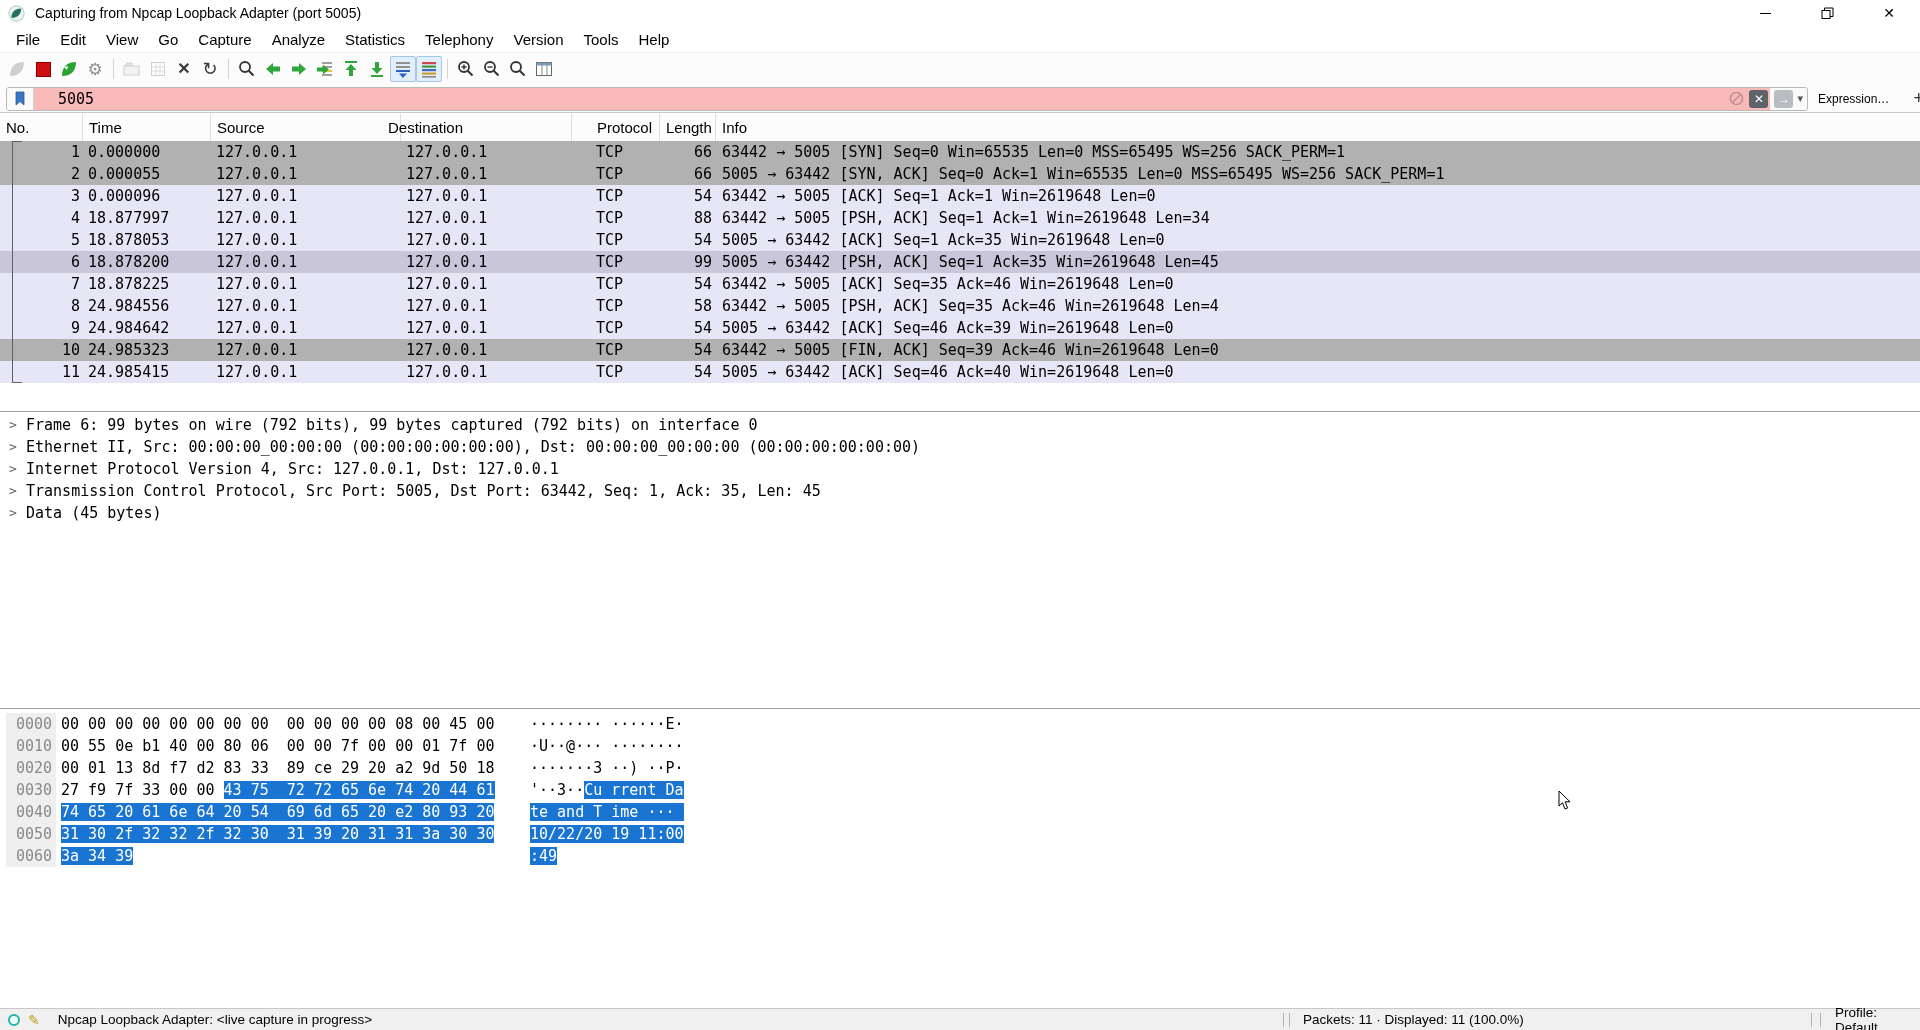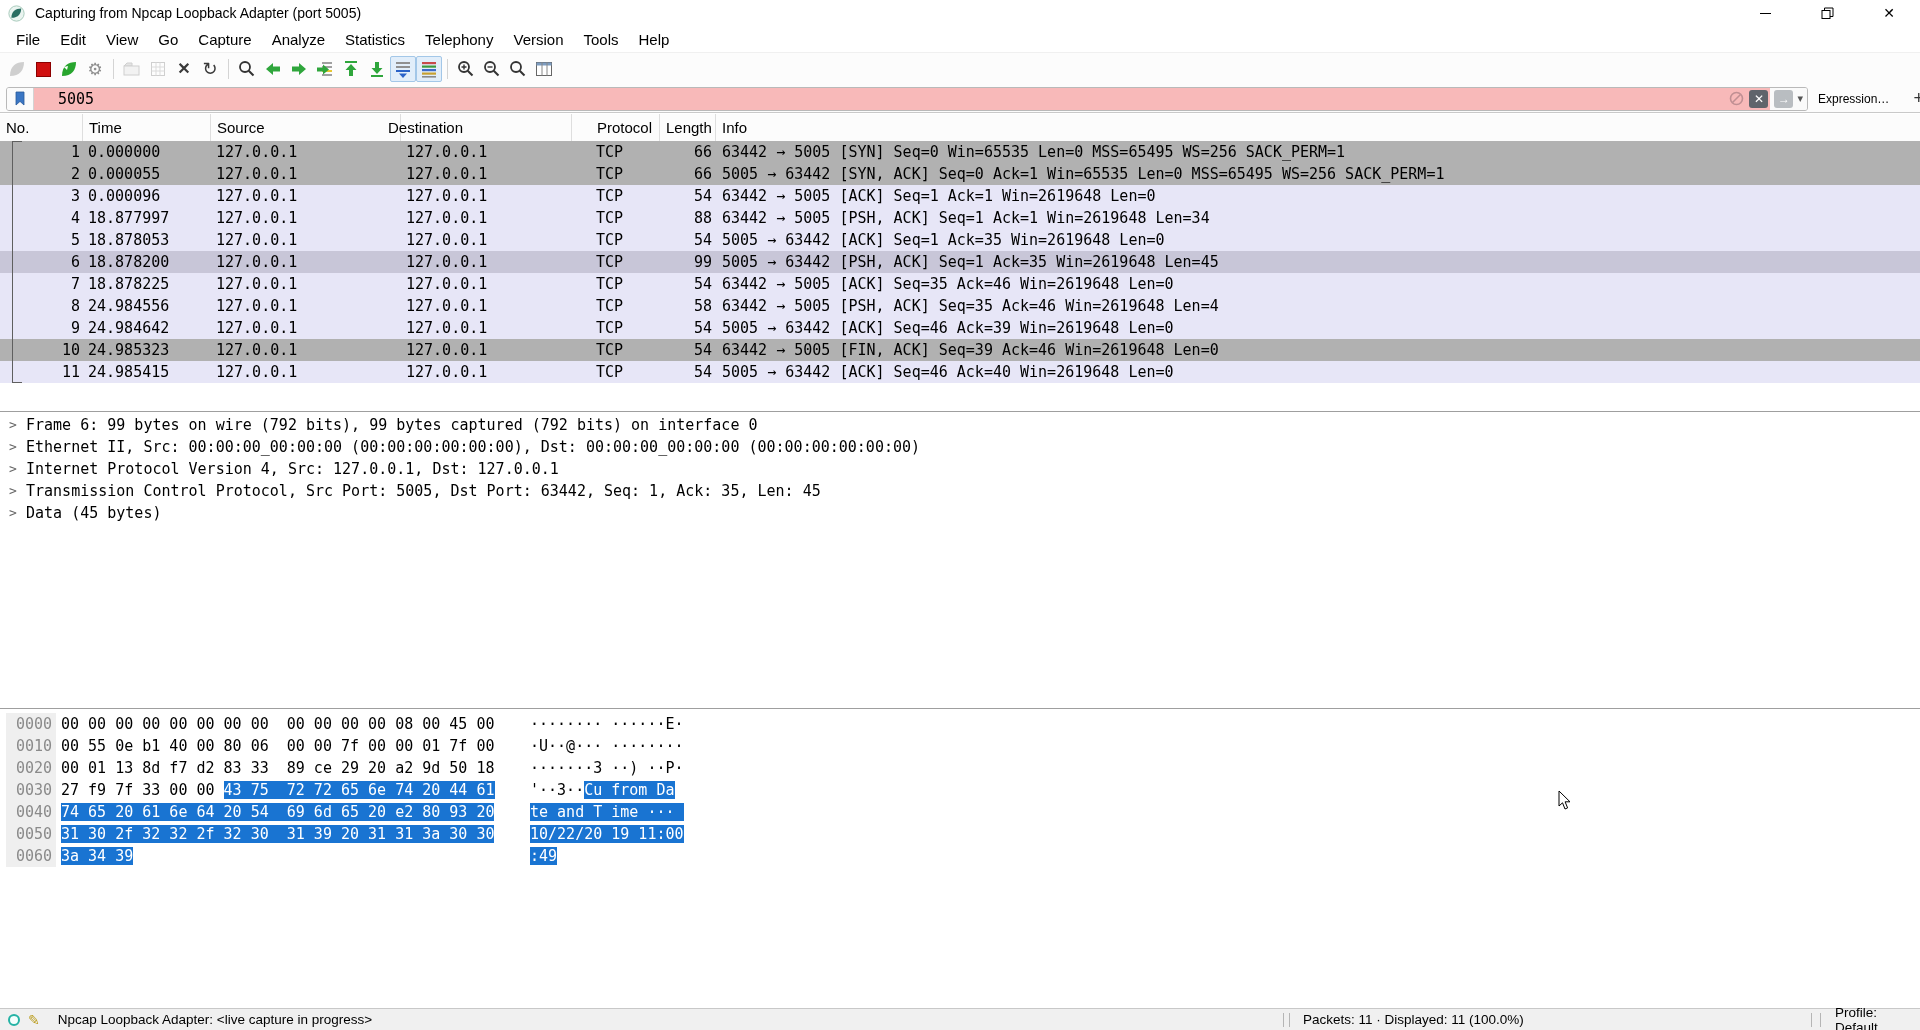--- a/index.html
+++ b/index.html
@@ -424,21 +424,21 @@
       <span class="dchev">&gt;</span>
       <span class="dtext">Data (45 bytes)</span>
     </div>
   </div>
 
 <div class="splitter2"></div>
 <div class="hexpane mono">
     <div class="hrow" style="top: 4px;"><span class="h-off">0000</span><span class="h-hex"><span>00 00 00 00 00 00 00 00  00 00 00 00 08 00 45 00</span></span><span class="h-ascii"><span>········ ······E·</span></span></div>
     <div class="hrow" style="top: 26px; padding-left: 24px;"><span class="h-off">0010</span><span class="h-hex"><span>00 55 0e b1 40 00 80 06  00 00 7f 00 00 01 7f 00</span></span><span class="h-ascii"><span>·U··@··· ········</span></span></div>
     <div class="hrow" style="top: 48px;"><span class="h-off">0020</span><span class="h-hex"><span>00 01 13 8d f7 d2 83 33  89 ce 29 20 a2 9d 50 18</span></span><span class="h-ascii"><span>·······3 ··) ··P·</span></span></div>
-    <div class="hrow" style="top: 70px;"><span class="h-off">0030</span><span class="h-hex"><span>27 f9 7f 33 00 00 </span><span class="hsel">43 75  72 72 65 6e 74 20 44 61</span></span><span class="h-ascii"><span>'··3··</span><span class="hsel">Cu from Da</span></span></div>
+    <div class="hrow" style="top: 70px;"><span class="h-off">0030</span><span class="h-hex"><span>27 f9 7f 33 00 00 </span><span class="hsel">43 75  72 72 65 6e 74 20 44 61</span></span><span class="h-ascii"><span>'··3··</span><span class="hsel">Cu rrent Da</span></span></div>
     <div class="hrow" style="top: 92px;"><span class="h-off">0040</span><span class="h-hex"><span class="hsel">74 65 20 61 6e 64 20 54  69 6d 65 20 e2 80 93 20</span></span><span class="h-ascii"><span class="hsel">te and T ime ··· </span></span></div>
     <div class="hrow" style="top: 114px;"><span class="h-off">0050</span><span class="h-hex"><span class="hsel">31 30 2f 32 32 2f 32 30  31 39 20 31 31 3a 30 30</span></span><span class="h-ascii"><span class="hsel">10/22/20 19 11:00</span></span></div>
     <div class="hrow" style="top: 136px;"><span class="h-off">0060</span><span class="h-hex"><span class="hsel">3a 34 39</span></span><span class="h-ascii"><span class="hsel">:49</span></span></div>
   </div>
 
 <div class="statusbar">
   <div class="sb-left">
     <span class="expert-dot"></span>
     <span class="pencil">✎</span>
     <span style="margin-left:10px;">Npcap Loopback Adapter: &lt;live capture in progress&gt;</span>

